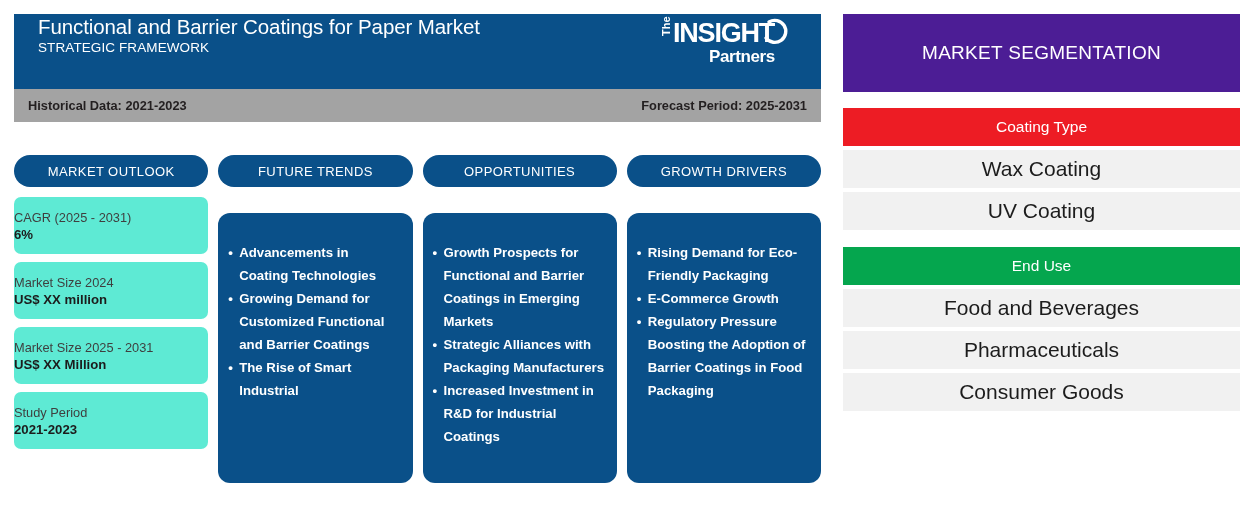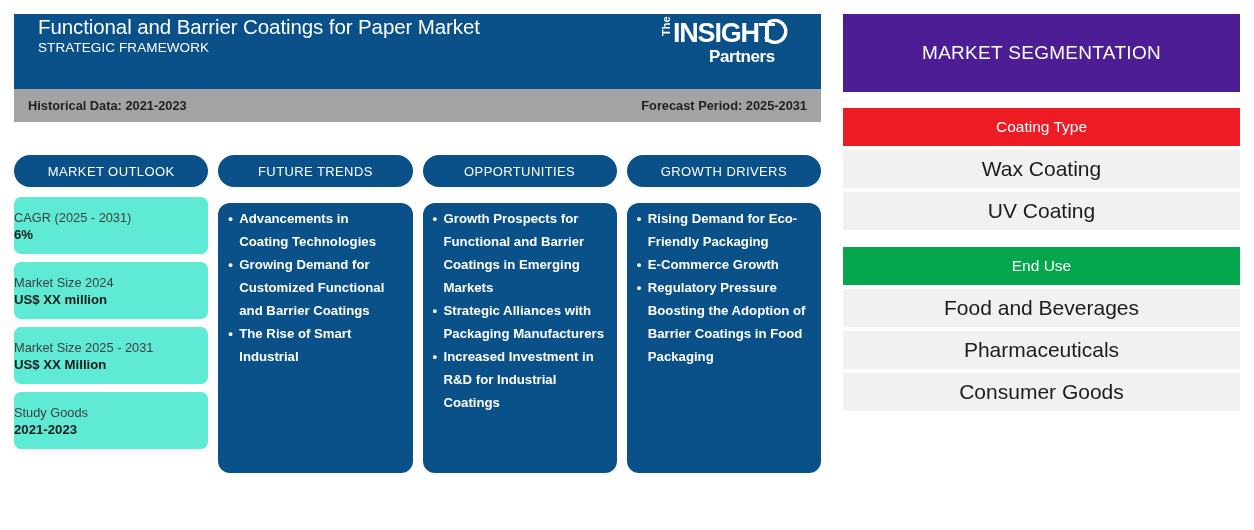--- a/index.html
+++ b/index.html
@@ -131,25 +131,25 @@
   }
   .metric-value {
     font-size: 13.2px;
     color: #1c1c1c;
     font-weight: bold;
     white-space: nowrap;
   }
 
   
   .bullet-card {
-    margin-top: 16px;
+    margin-top: 26px;
     background: #0a5089;
     border-radius: 12px;
     height: 270px;
-    padding: 4px 12px 12px 10px;
+    padding: 28px 12px 12px 10px;
   }
   .bullet-card ul { list-style: none; }
   .bullet-card li {
     position: relative;
     color: #ffffff;
     font-size: 13.2px;
     font-weight: bold;
     line-height: 23px;
     padding-left: 11px;
     margin-bottom: 0;
@@ -248,21 +248,21 @@
           </div>
           <div class="metric-card">
             <div class="metric-label">Market Size 2024</div>
             <div class="metric-value">US$ XX million</div>
           </div>
           <div class="metric-card">
             <div class="metric-label">Market Size 2025 - 2031</div>
             <div class="metric-value">US$ XX Million</div>
           </div>
           <div class="metric-card">
-            <div class="metric-label">Study Goods</div>
+            <div class="metric-label">Study Period</div>
             <div class="metric-value">2021-2023</div>
           </div>
         </div>
       </div>
 
       <div class="column">
         <div class="pill">FUTURE TRENDS</div>
         <div class="bullet-card">
           <ul>
             <li>Advancements in Coating Technologies</li>

